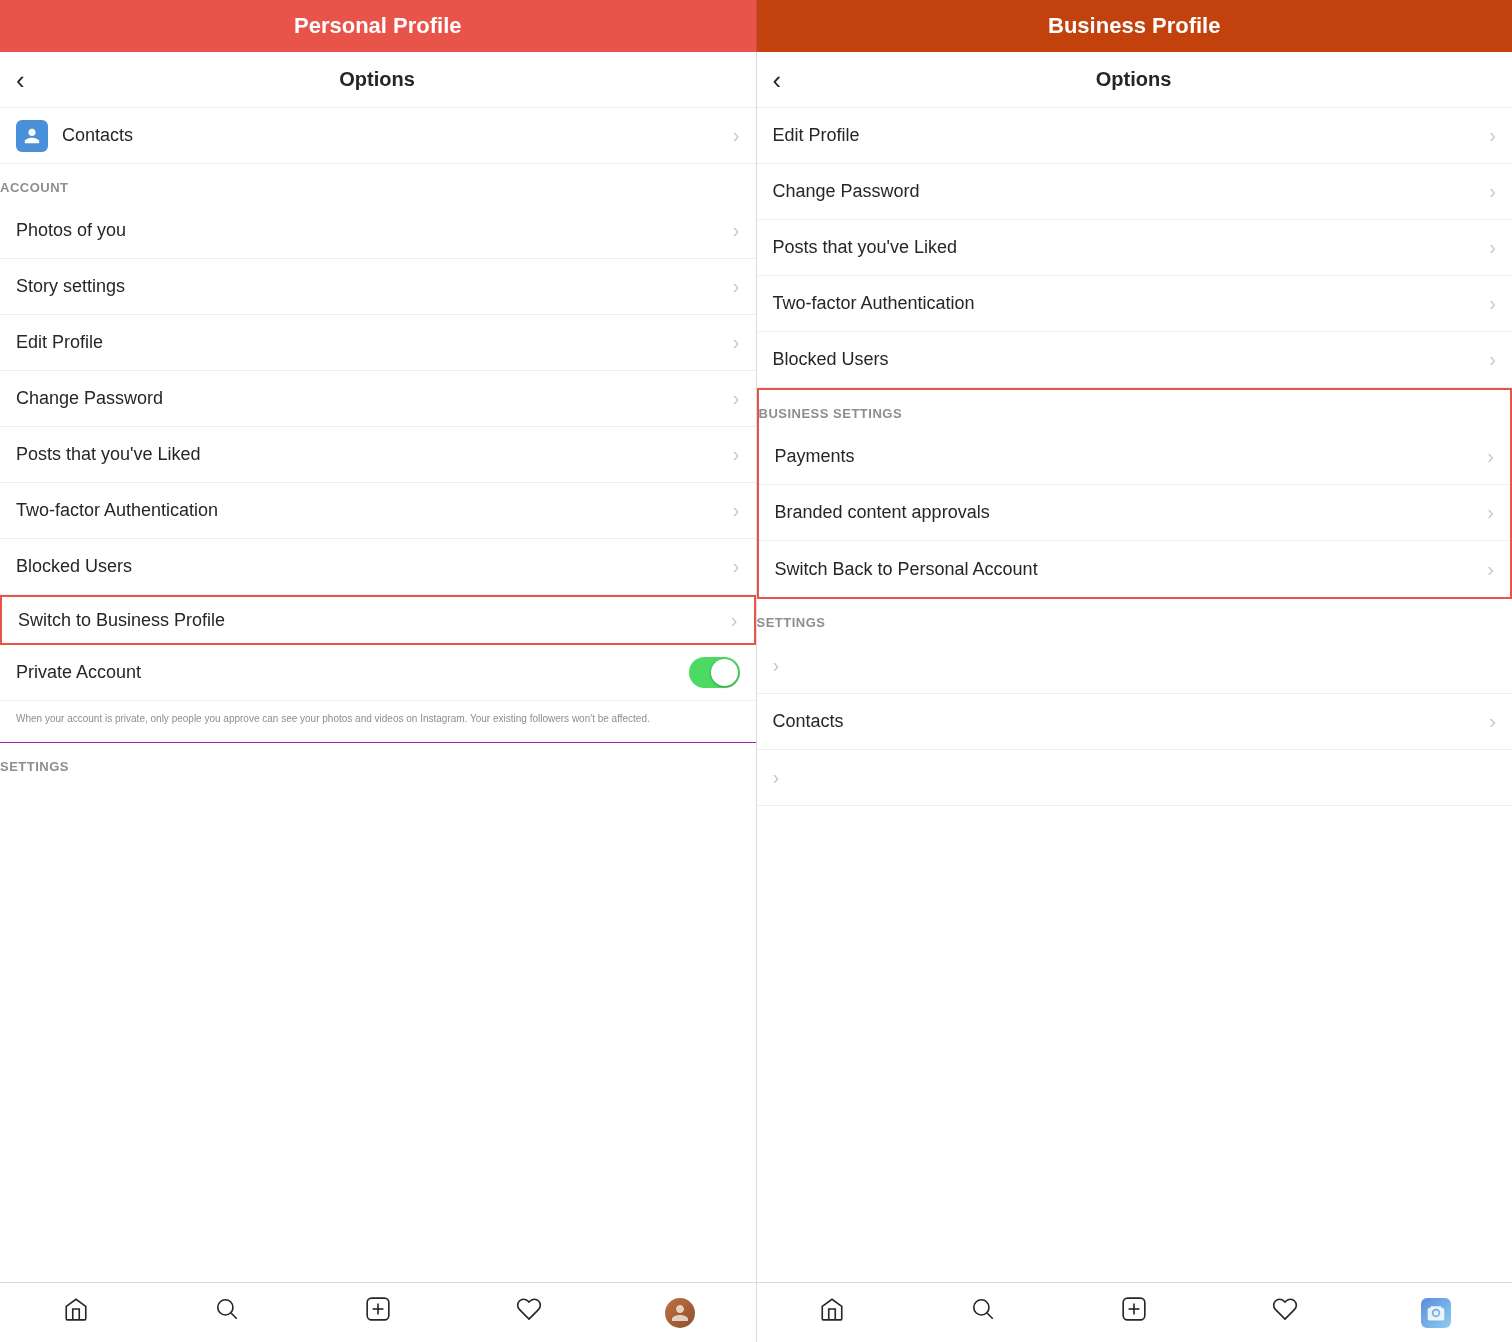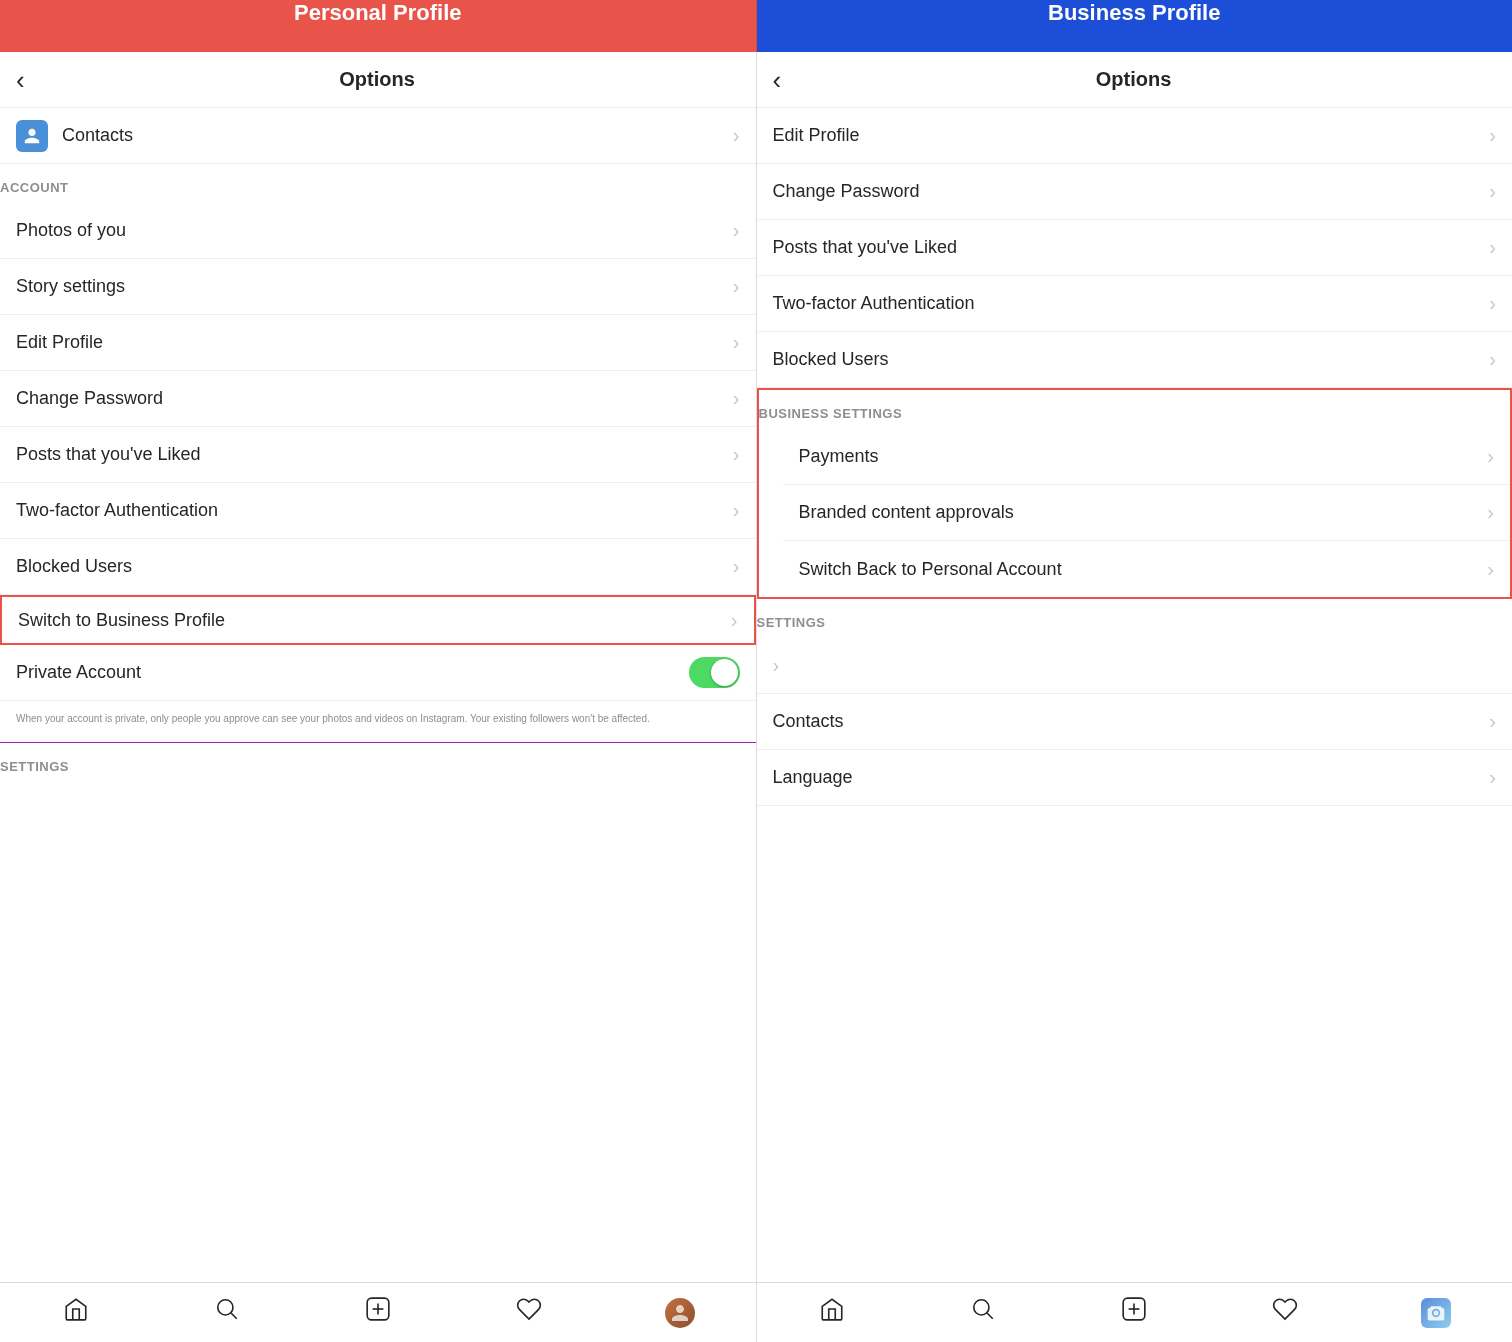--- a/index.html
+++ b/index.html
@@ -14,28 +14,28 @@
     }
 
     
     .top-header {
       display: flex;
       height: 52px;
     }
     .top-header-left, .top-header-right {
       flex: 1;
       display: flex;
-      align-items: flex-start;
+      align-items: center;
       justify-content: center;
       color: #fff;
       font-size: 22px;
       font-weight: 600;
     }
     .top-header-left { background: #e8534a; border-right: 1px solid #d44840; }
-    .top-header-right { background: #1d4ed8; }
+    .top-header-right { background: #c2410c; }
 
     
     .main-content {
       display: flex;
       flex: 1;
       overflow: hidden;
     }
 
     
     .panel {
@@ -227,21 +227,20 @@
       color: #262626;
     }
 
     
     .business-settings-section {
       border: 2px solid #e8534a;
       margin: 0;
     }
     .business-settings-inner .menu-item {
       border-bottom: 1px solid #efefef;
-      margin-left: 24px;
     }
     .business-settings-inner .menu-item:last-child {
       border-bottom: none;
     }
   </style>
 </head>
 <body>
 
 <div class="top-header">
   <div class="top-header-left">
@@ -368,21 +367,20 @@
 
       <div class="section-header">SETTINGS</div>
       <div class="menu-item">
         <span class="menu-item-chevron">›</span>
       </div>
       <div class="menu-item">
         <span class="menu-item-label">Contacts</span>
         <span class="menu-item-chevron">›</span>
       </div>
       <div class="menu-item">
-        <span class="menu-item-label">Language</span>
         <span class="menu-item-chevron">›</span>
       </div>
     </div>
   </div>
 </div>
 
 <div class="tab-bar">
 
   <div class="tab-panel tab-panel-left">
     <div class="tab-item">

